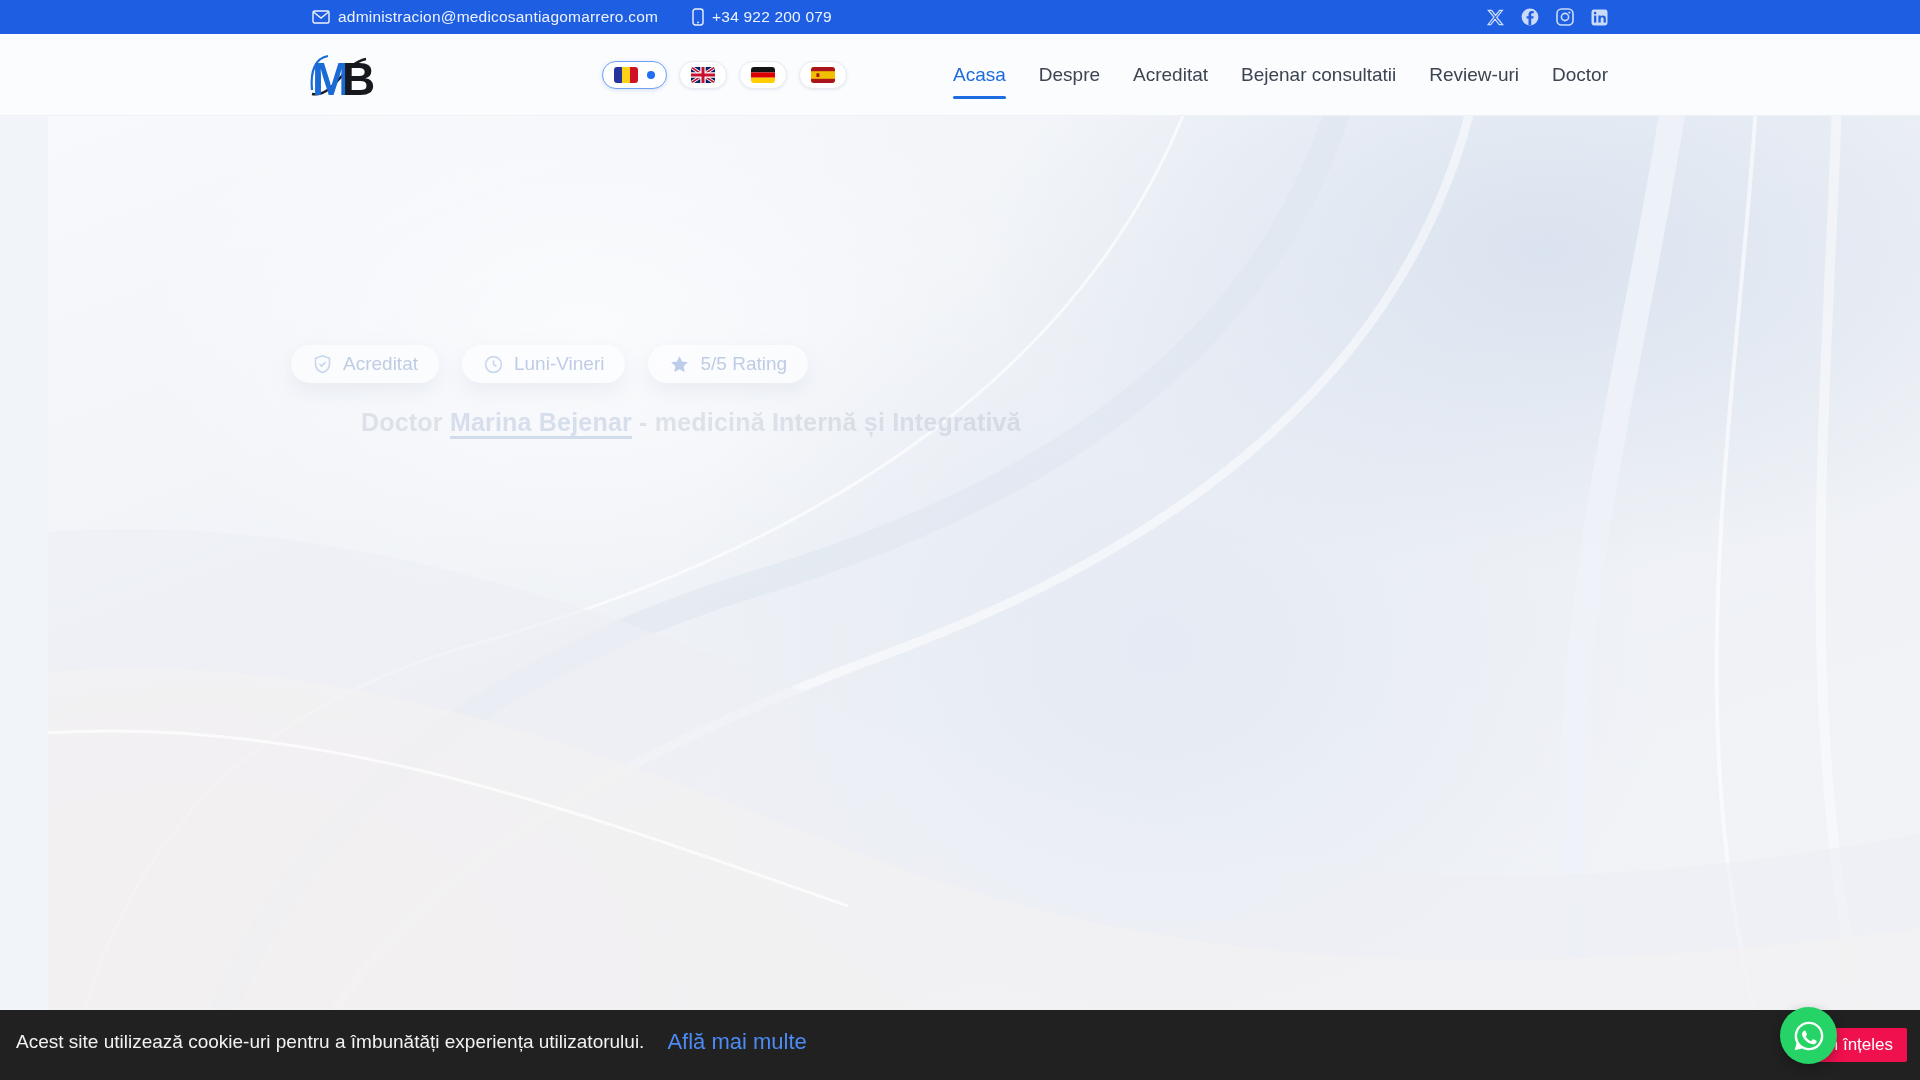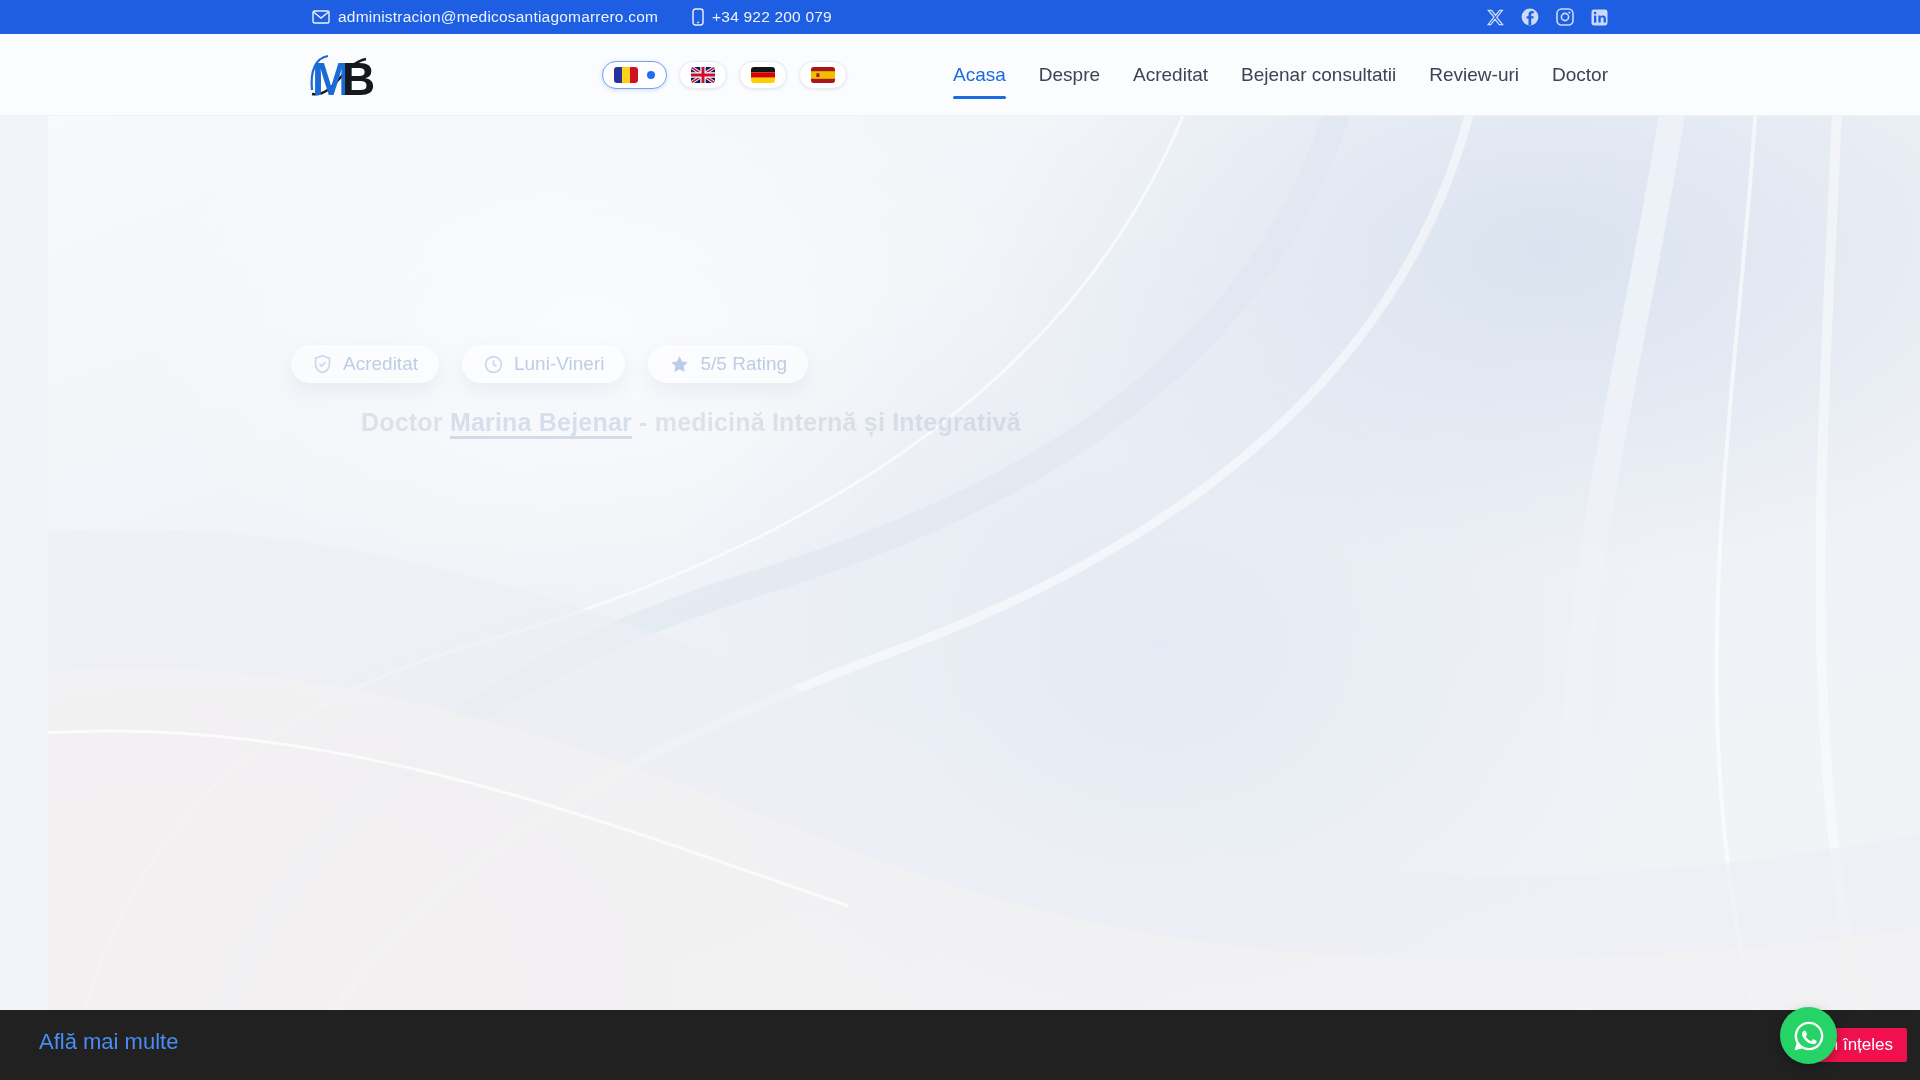--- a/index.html
+++ b/index.html
@@ -246,20 +246,21 @@
           <path d="M12 2.5l2.9 6 6.6.9-4.8 4.6 1.2 6.5L12 17.4 6.1 20.5l1.2-6.5L2.5 9.4l6.6-.9z" fill="#8ba7d8" fill-opacity="0.75"></path>
         </svg>
       <span>5/5 Rating</span>
     </span>
   </div>
 
   <h1 class="hero-title"><span>Doctor </span><span class="t-link">Marina Bejenar</span><span> - medicină Internă și Integrativă</span></h1>
 </div>
 
 <div class="cookie-bar">
+  <span class="cookie-text">Acest site utilizează cookie-uri pentru a îmbunătăți experiența utilizatorului.</span>
   <span class="cookie-link">Află mai multe</span>
 </div>
 <button class="accept-btn">Am înțeles</button>
 
 <div class="whatsapp-fab">
   <svg width="34" height="34" viewBox="0 0 32 32">
     <path d="M16 2.5C8.5 2.5 2.5 8.5 2.5 16c0 2.4.6 4.7 1.8 6.7L2.5 29.5l7-1.7c1.9 1.1 4.2 1.7 6.5 1.7 7.5 0 13.5-6 13.5-13.5S23.5 2.5 16 2.5z" fill="#ffffff"></path>
     <circle cx="16" cy="16" r="11.2" fill="#25d366"></circle>
     <path d="M11.4 9.3c-.4-.9-.8-.9-1.2-.9h-1c-.35 0-.95.13-1.45.68C7.2 9.63 5.8 10.94 5.8 13.6s1.95 5.3 2.22 5.66c.26.36 3.77 6 9.3 8.2 4.6 1.8 5.54 1.45 6.54 1.35 1-.09 3.2-1.3 3.66-2.57.45-1.27.45-2.35.31-2.58-.13-.23-.5-.36-1.04-.63-.54-.27-3.2-1.58-3.7-1.76-.5-.18-.86-.27-1.22.27-.36.55-1.4 1.77-1.72 2.13-.31.36-.63.4-1.17.14-.54-.27-2.28-.84-4.35-2.69-1.6-1.43-2.7-3.2-3-3.74-.32-.54-.04-.84.23-1.1.24-.25.54-.64.81-.96.27-.32.36-.55.54-.91.18-.36.09-.68-.04-.95-.14-.27-1.2-2.94-1.67-4z" fill="#ffffff" transform="scale(0.62) translate(9.5,9.5)"></path>
   </svg>

